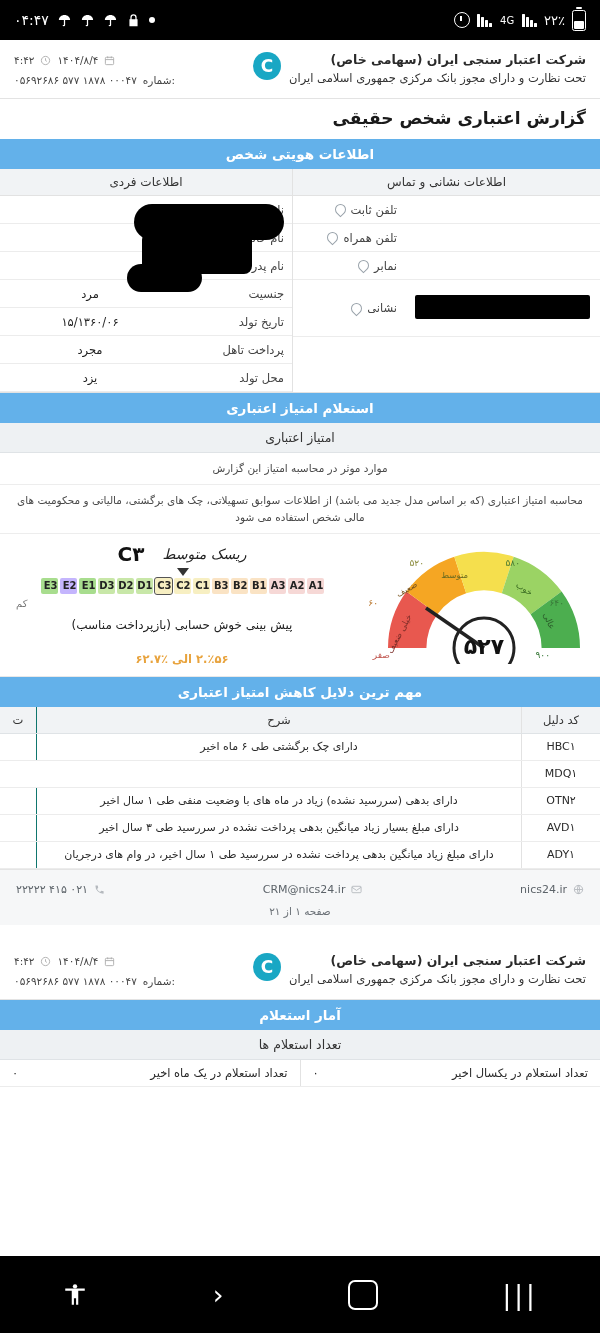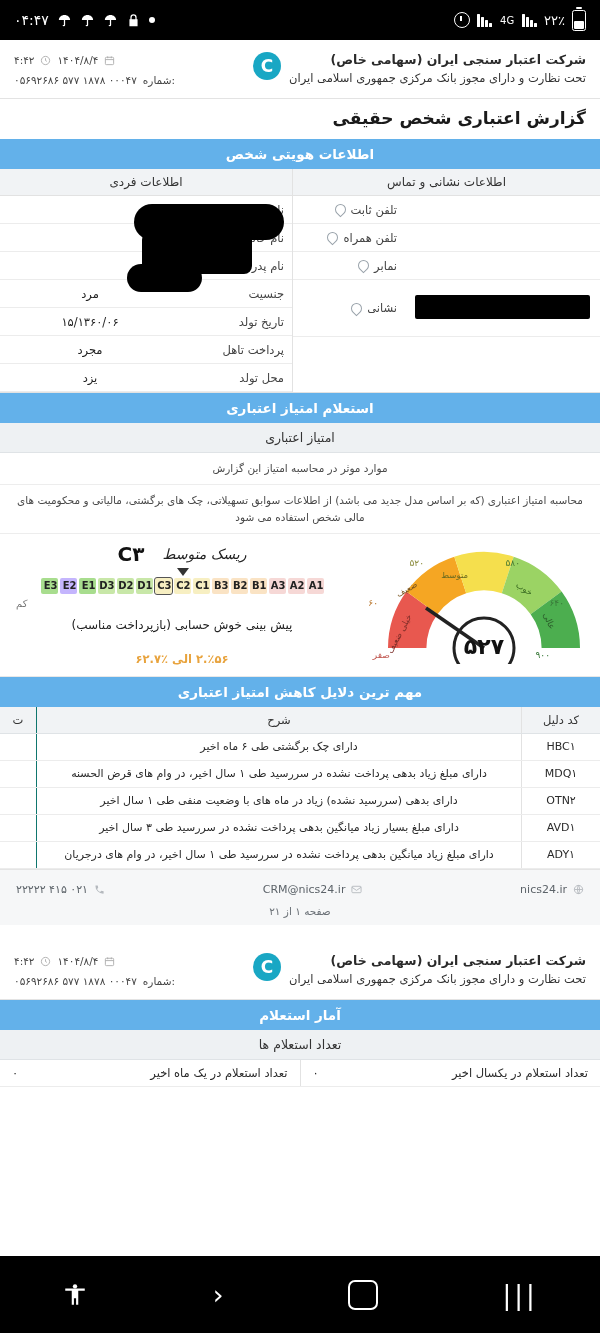--- a/index.html
+++ b/index.html
@@ -375,21 +375,20 @@
       <div class="c-desc">شرح</div>
       <div class="c-num">ت</div>
     </div>
     <div class="trow">
       <div class="c-code">HBC١</div>
       <div class="c-desc">دارای چک برگشتی طی ۶ ماه اخیر</div>
       <div class="c-num"></div>
     </div>
     <div class="trow">
       <div class="c-code">MDQ١</div>
-      <div class="c-desc">دارای مبلغ زیاد بدهی پرداخت نشده در سررسید طی ١ سال اخیر، در وام های قرض الحسنه</div>
       <div class="c-num"></div>
     </div>
     <div class="trow">
       <div class="c-code">OTN٢</div>
       <div class="c-desc">دارای بدهی (سررسید نشده) زیاد در ماه های با وضعیت منفی طی ١ سال اخیر</div>
       <div class="c-num"></div>
     </div>
     <div class="trow">
       <div class="c-code">AVD١</div>
       <div class="c-desc">دارای مبلغ بسیار زیاد میانگین بدهی پرداخت نشده در سررسید طی ٣ سال اخیر</div>

